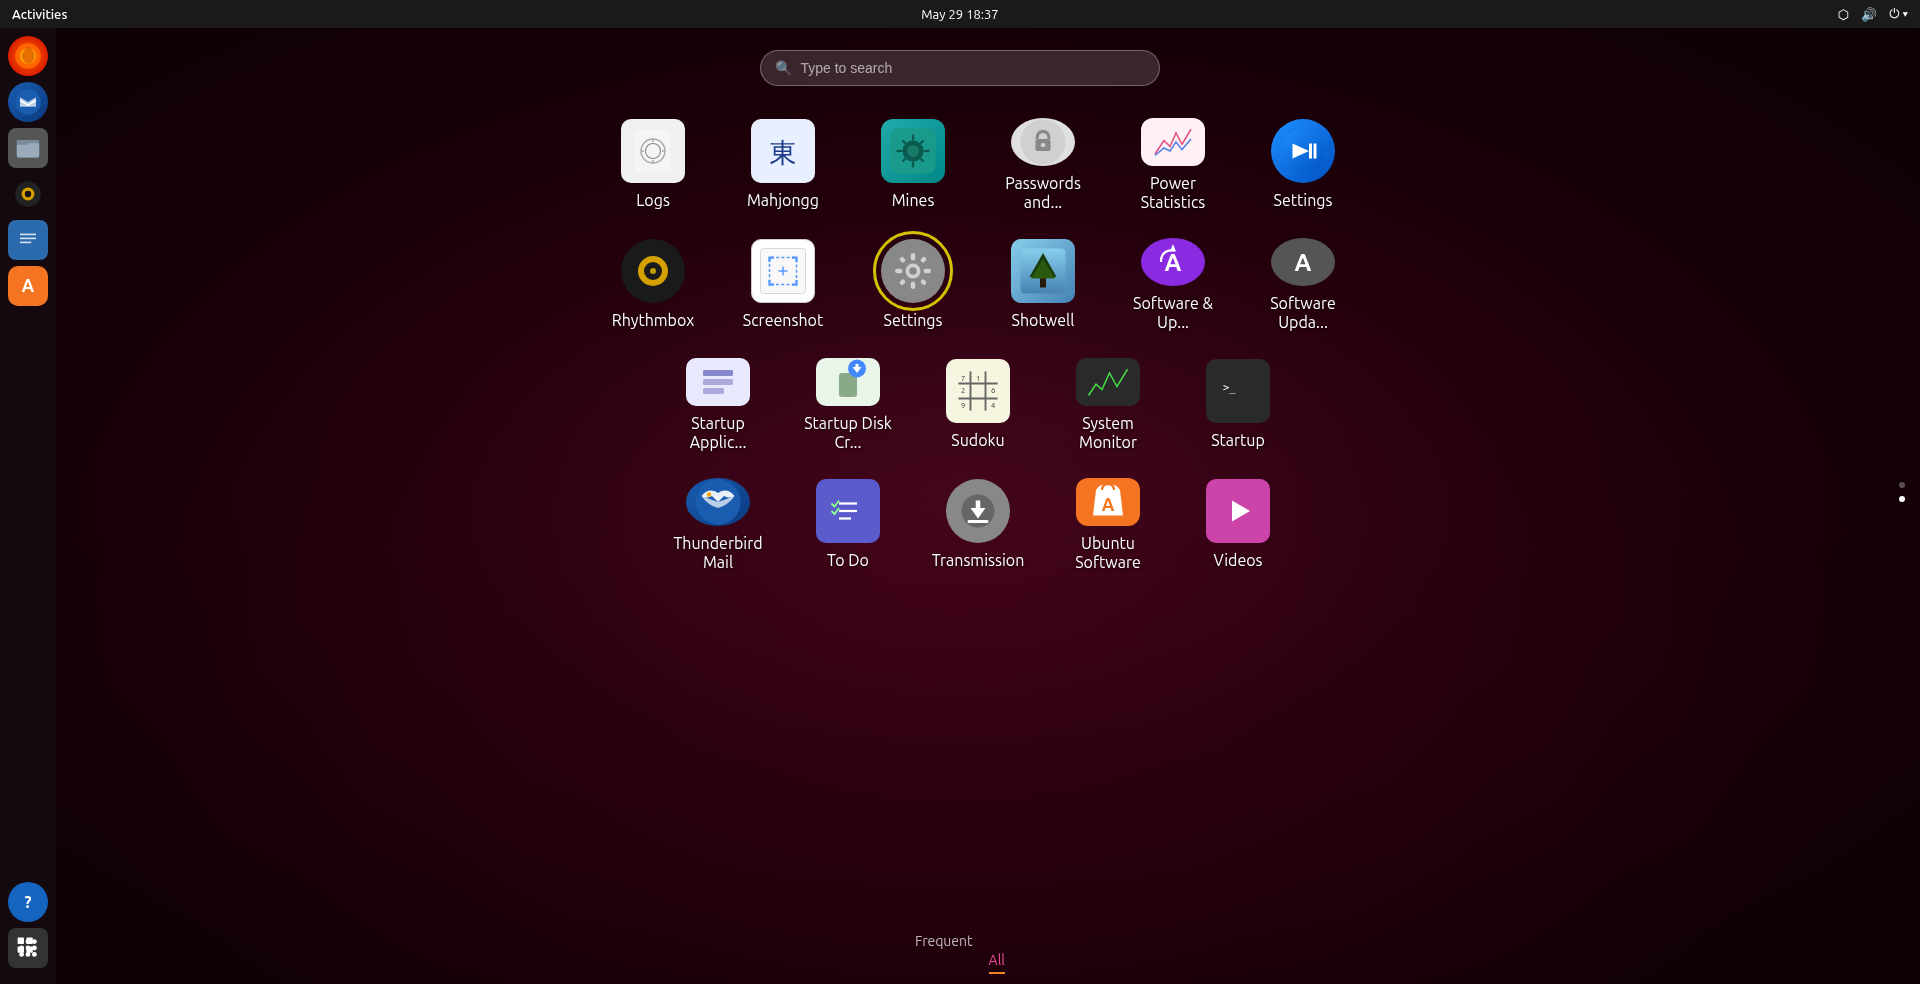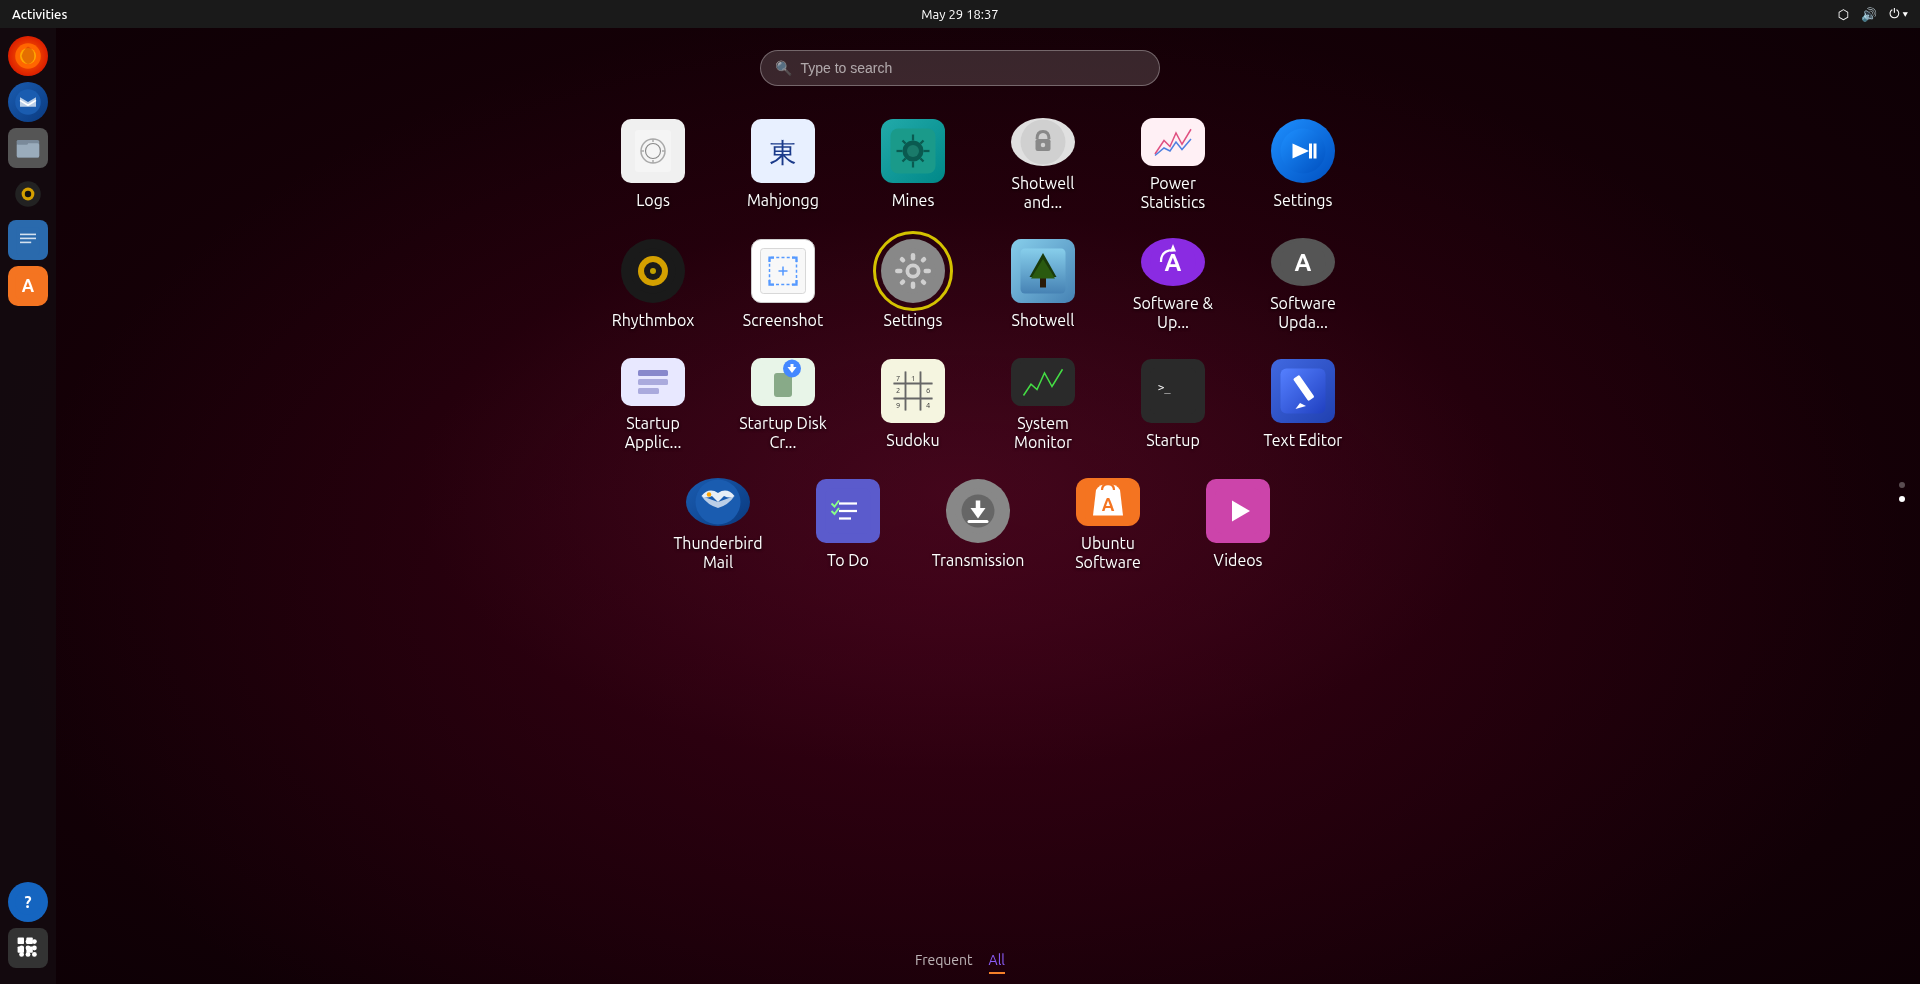--- a/index.html
+++ b/index.html
@@ -203,22 +203,23 @@
       display: flex;
       gap: 16px;
     }
     .bottom-tab {
       color: rgba(255,255,255,0.7);
       font-size: 14px;
       cursor: pointer;
       padding-bottom: 4px;
     }
     .bottom-tab.active {
-      color: #8b5cf6;
+      color: #ec4899;
       border-bottom: 2px solid #f5802a;
+      margin-top: 19px;
     }
 
     
     .page-dots {
       position: absolute;
       right: 15px;
       top: 50%;
       transform: translateY(-50%);
       display: flex;
       flex-direction: column;
@@ -511,21 +512,21 @@
 
     <div class="app-item">
       <div class="app-icon icon-passwords">
         <svg viewBox="0 0 64 64" width="48" height="48">
           <circle cx="32" cy="32" r="30" fill="#d0d0d0"></circle>
           <rect x="22" y="28" width="20" height="16" rx="3" fill="#888"></rect>
           <path d="M24 28 Q24 18 32 18 Q40 18 40 28" stroke="#888" stroke-width="4" fill="none"></path>
           <circle cx="32" cy="36" r="3" fill="#d0d0d0"></circle>
         </svg>
       </div>
-      <span class="app-label">Shotwell and...</span>
+      <span class="app-label">Passwords and...</span>
     </div>
 
     <div class="app-item">
       <div class="app-icon icon-power-stats">
         <svg viewBox="0 0 64 64" width="48" height="48">
           <rect x="2" y="2" width="60" height="60" rx="8" fill="#fff0f5"></rect>
 
           <polyline points="8,48 20,30 28,38 36,20 44,35 56,15" stroke="#e05080" stroke-width="2" fill="none"></polyline>
           <polyline points="8,50 20,40 28,44 36,32 44,42 56,28" stroke="#5080e0" stroke-width="2" fill="none"></polyline>
         </svg>
@@ -720,37 +721,20 @@
     <div class="app-item">
       <div class="app-icon icon-terminal">
         <svg viewBox="0 0 64 64" width="48" height="48">
           <rect x="2" y="2" width="60" height="60" rx="6" fill="#2a2a2a"></rect>
           <text x="12" y="32" fill="#ffffff" font-size="14" font-family="monospace">&gt;_</text>
         </svg>
       </div>
       <span class="app-label">Startup</span>
     </div>
 
-    <div class="app-item">
-      <div class="app-icon icon-text-editor">
-        <svg viewBox="0 0 64 64" width="48" height="48">
-          <rect x="2" y="2" width="60" height="60" rx="8" fill="url(#editor-grad)"></rect>
-          <defs>
-            <linearGradient id="editor-grad" x1="0" y1="0" x2="1" y2="1">
-              <stop offset="0%" stop-color="#5580ff"></stop>
-              <stop offset="100%" stop-color="#2040c0"></stop>
-            </linearGradient>
-          </defs>
-
-          <rect x="28" y="10" width="10" height="36" rx="2" fill="white" transform="rotate(-35 33 28)"></rect>
-          <polygon points="28,48 22,56 36,52" fill="white"></polygon>
-        </svg>
-      </div>
-      <span class="app-label">Text Editor</span>
-    </div>
   </div>
 
   <div class="app-row">
 
     <div class="app-item">
       <div class="app-icon icon-thunderbird">
         <svg viewBox="0 0 64 64" width="48" height="48">
           <circle cx="32" cy="32" r="30" fill="#1a5cb0"></circle>
 
           <path d="M10 24 Q20 12 32 20 Q44 12 54 24 Q48 28 40 24 L32 32 L24 24 Q16 28 10 24Z" fill="white" opacity="0.9"></path>

